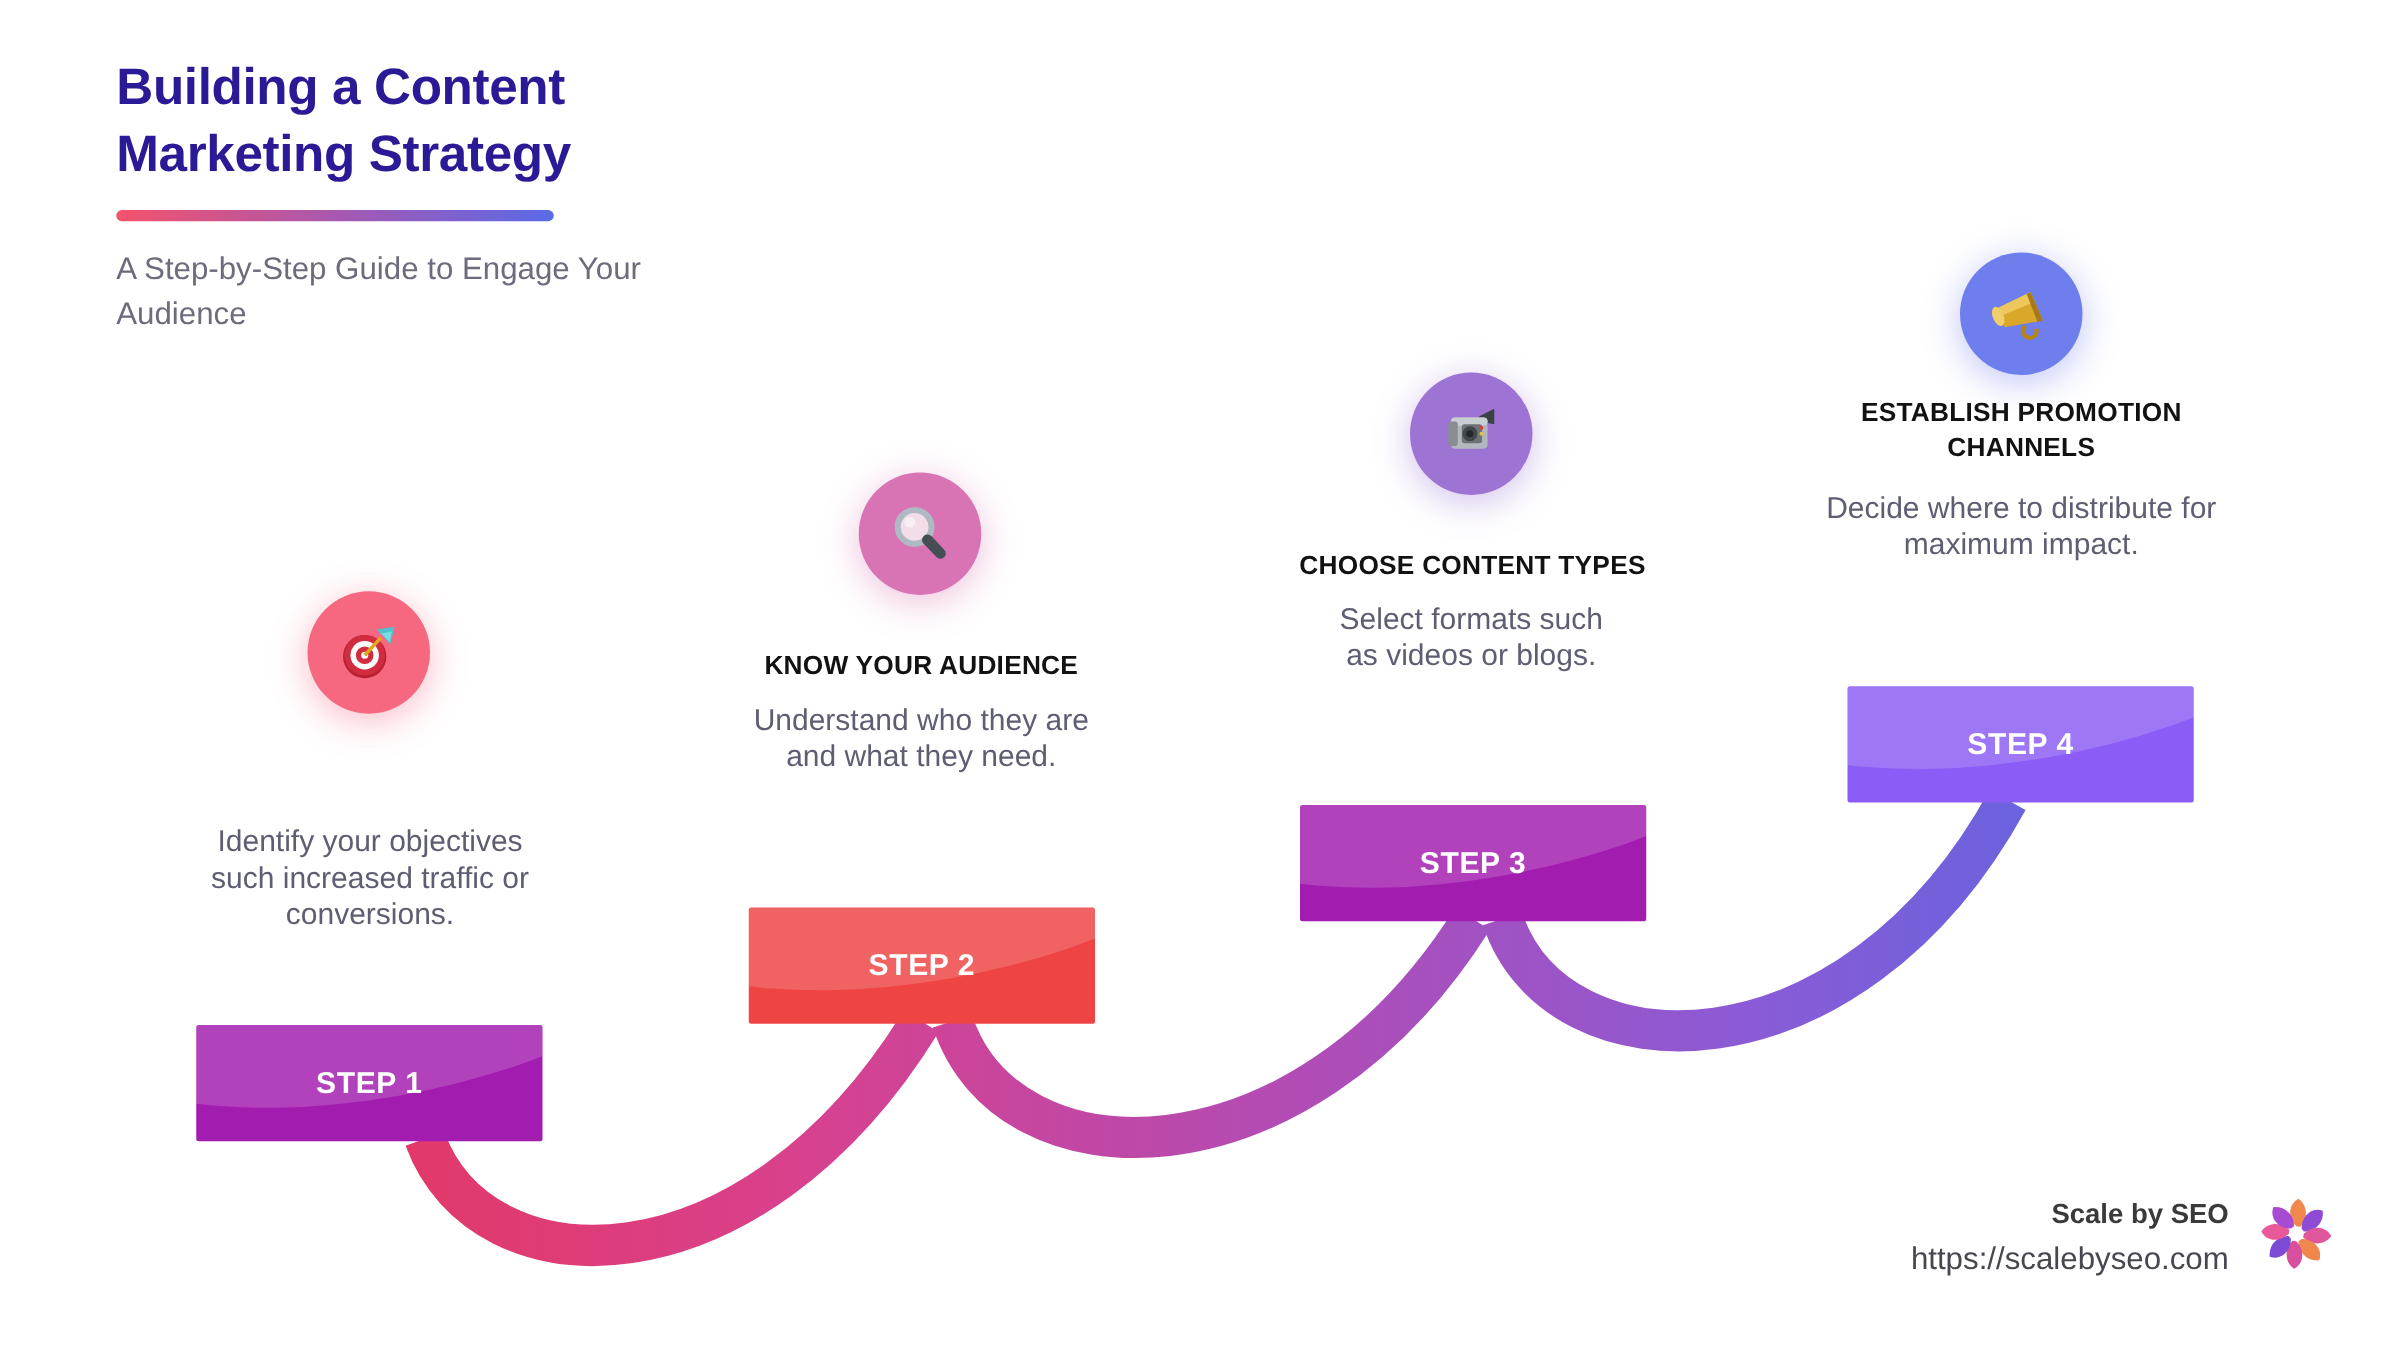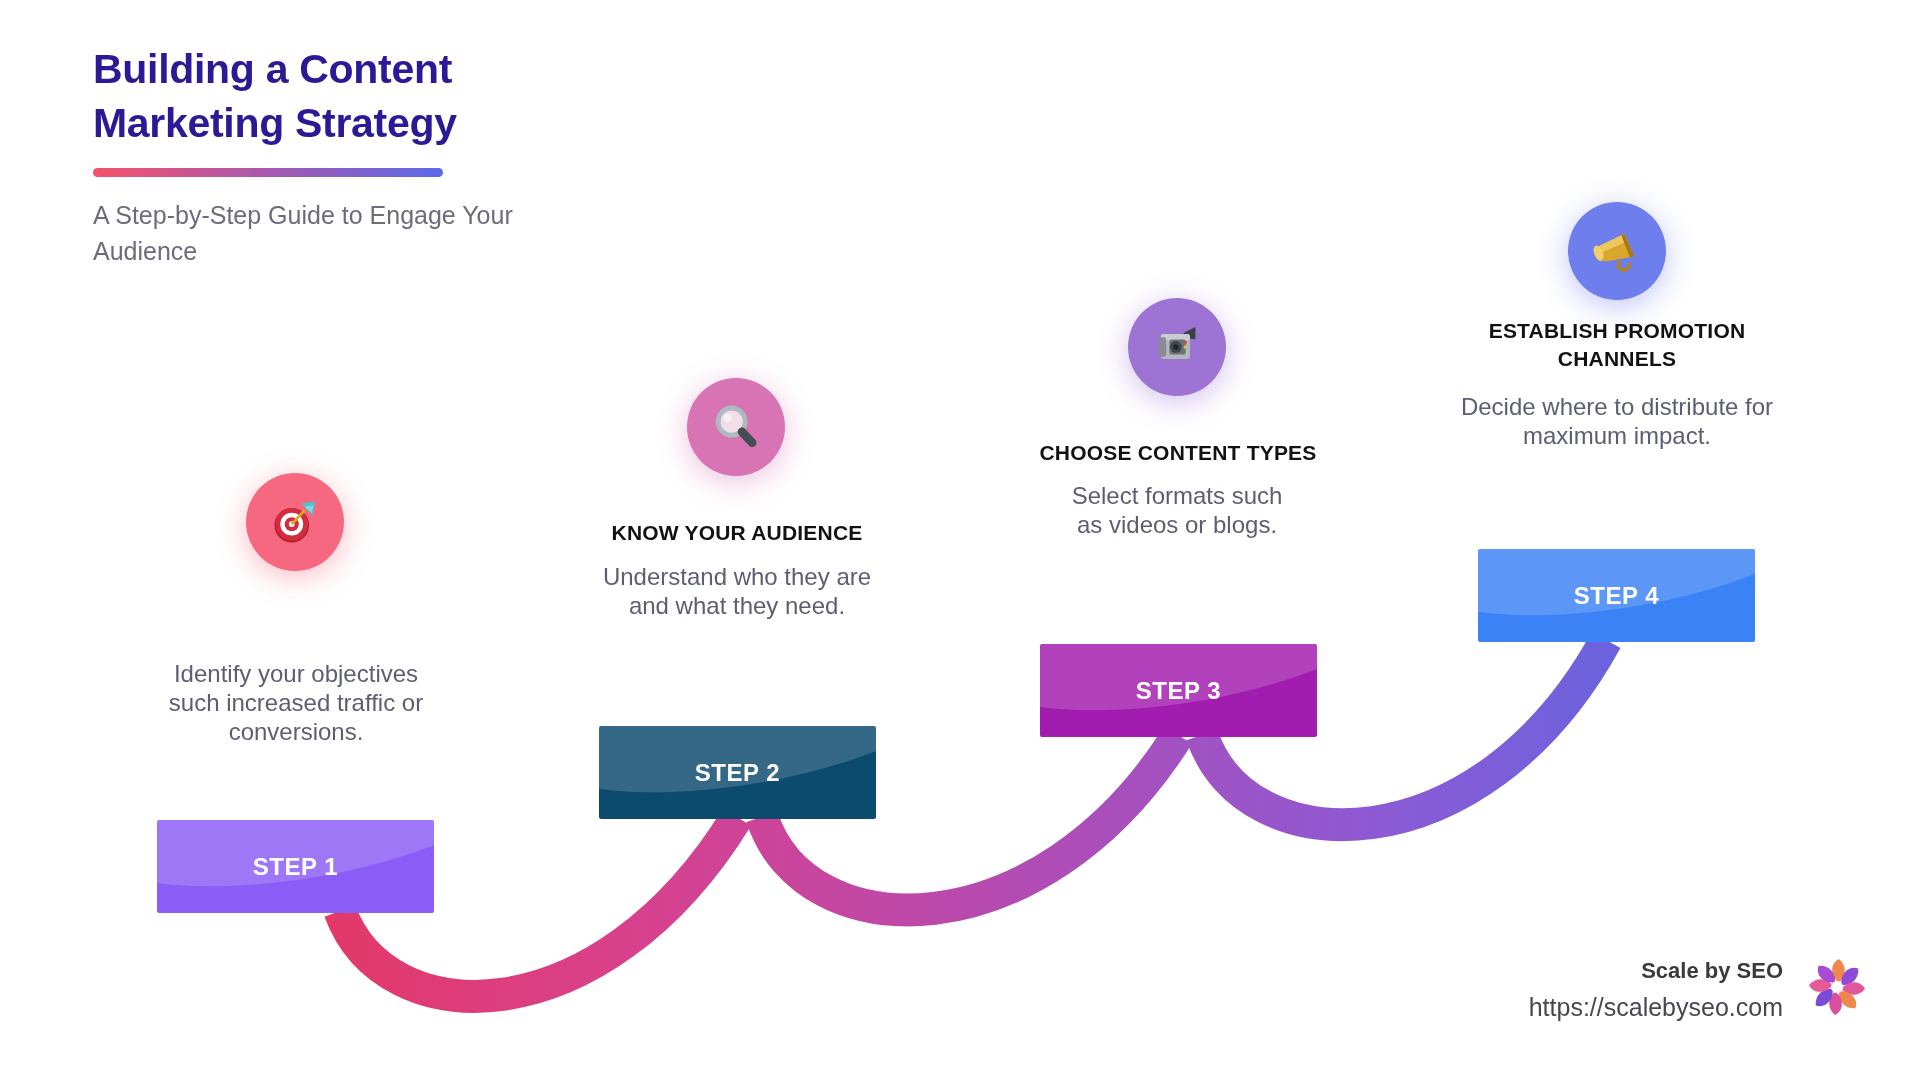--- a/index.html
+++ b/index.html
@@ -86,33 +86,33 @@
         <stop offset="0.55" stop-color="#b14cb5"></stop>
         <stop offset="0.78" stop-color="#8a5bd6"></stop>
         <stop offset="1" stop-color="#5667e2"></stop>
       </linearGradient>
     </defs>
     <path d="M340 911 C385 1035 600 1040 737 817
          M762 817 C805 950 1040 955 1178 735
          M1202 735 C1245 865 1480 870 1606 640" fill="none" stroke="url(#ropeGrad)" stroke-width="33"></path>
   </svg>
 
-  <div class="step-box box-1" style="background-color: #8b5cf6;">
+  <div class="step-box box-1" style="background-color: #a21caf;">
     <div class="gloss"></div>
     <div class="step-label">STEP 1</div>
   </div>
-  <div class="step-box box-2" style="background-color: #0c4a6e;">
+  <div class="step-box box-2" style="background-color: #ef4444;">
     <div class="gloss"></div>
     <div class="step-label">STEP 2</div>
   </div>
   <div class="step-box box-3" style="background-color: #a21caf;">
     <div class="gloss"></div>
     <div class="step-label">STEP 3</div>
   </div>
-  <div class="step-box box-4" style="background-color: #3b82f6;">
+  <div class="step-box box-4" style="background-color: #8b5cf6;">
     <div class="gloss"></div>
     <div class="step-label">STEP 4</div>
   </div>
 
   <div class="icon-circle circ-1" style="background-color: rgb(245, 104, 127);">
     <svg width="52" height="52" viewBox="0 0 48 48">
       <circle cx="21" cy="27" r="16" fill="#b8202f"></circle>
       <circle cx="21" cy="26" r="15" fill="#d12c3f"></circle>
       <circle cx="21" cy="26" r="10.5" fill="#ffffff"></circle>
       <circle cx="21" cy="26" r="6.5" fill="#d12c3f"></circle>

